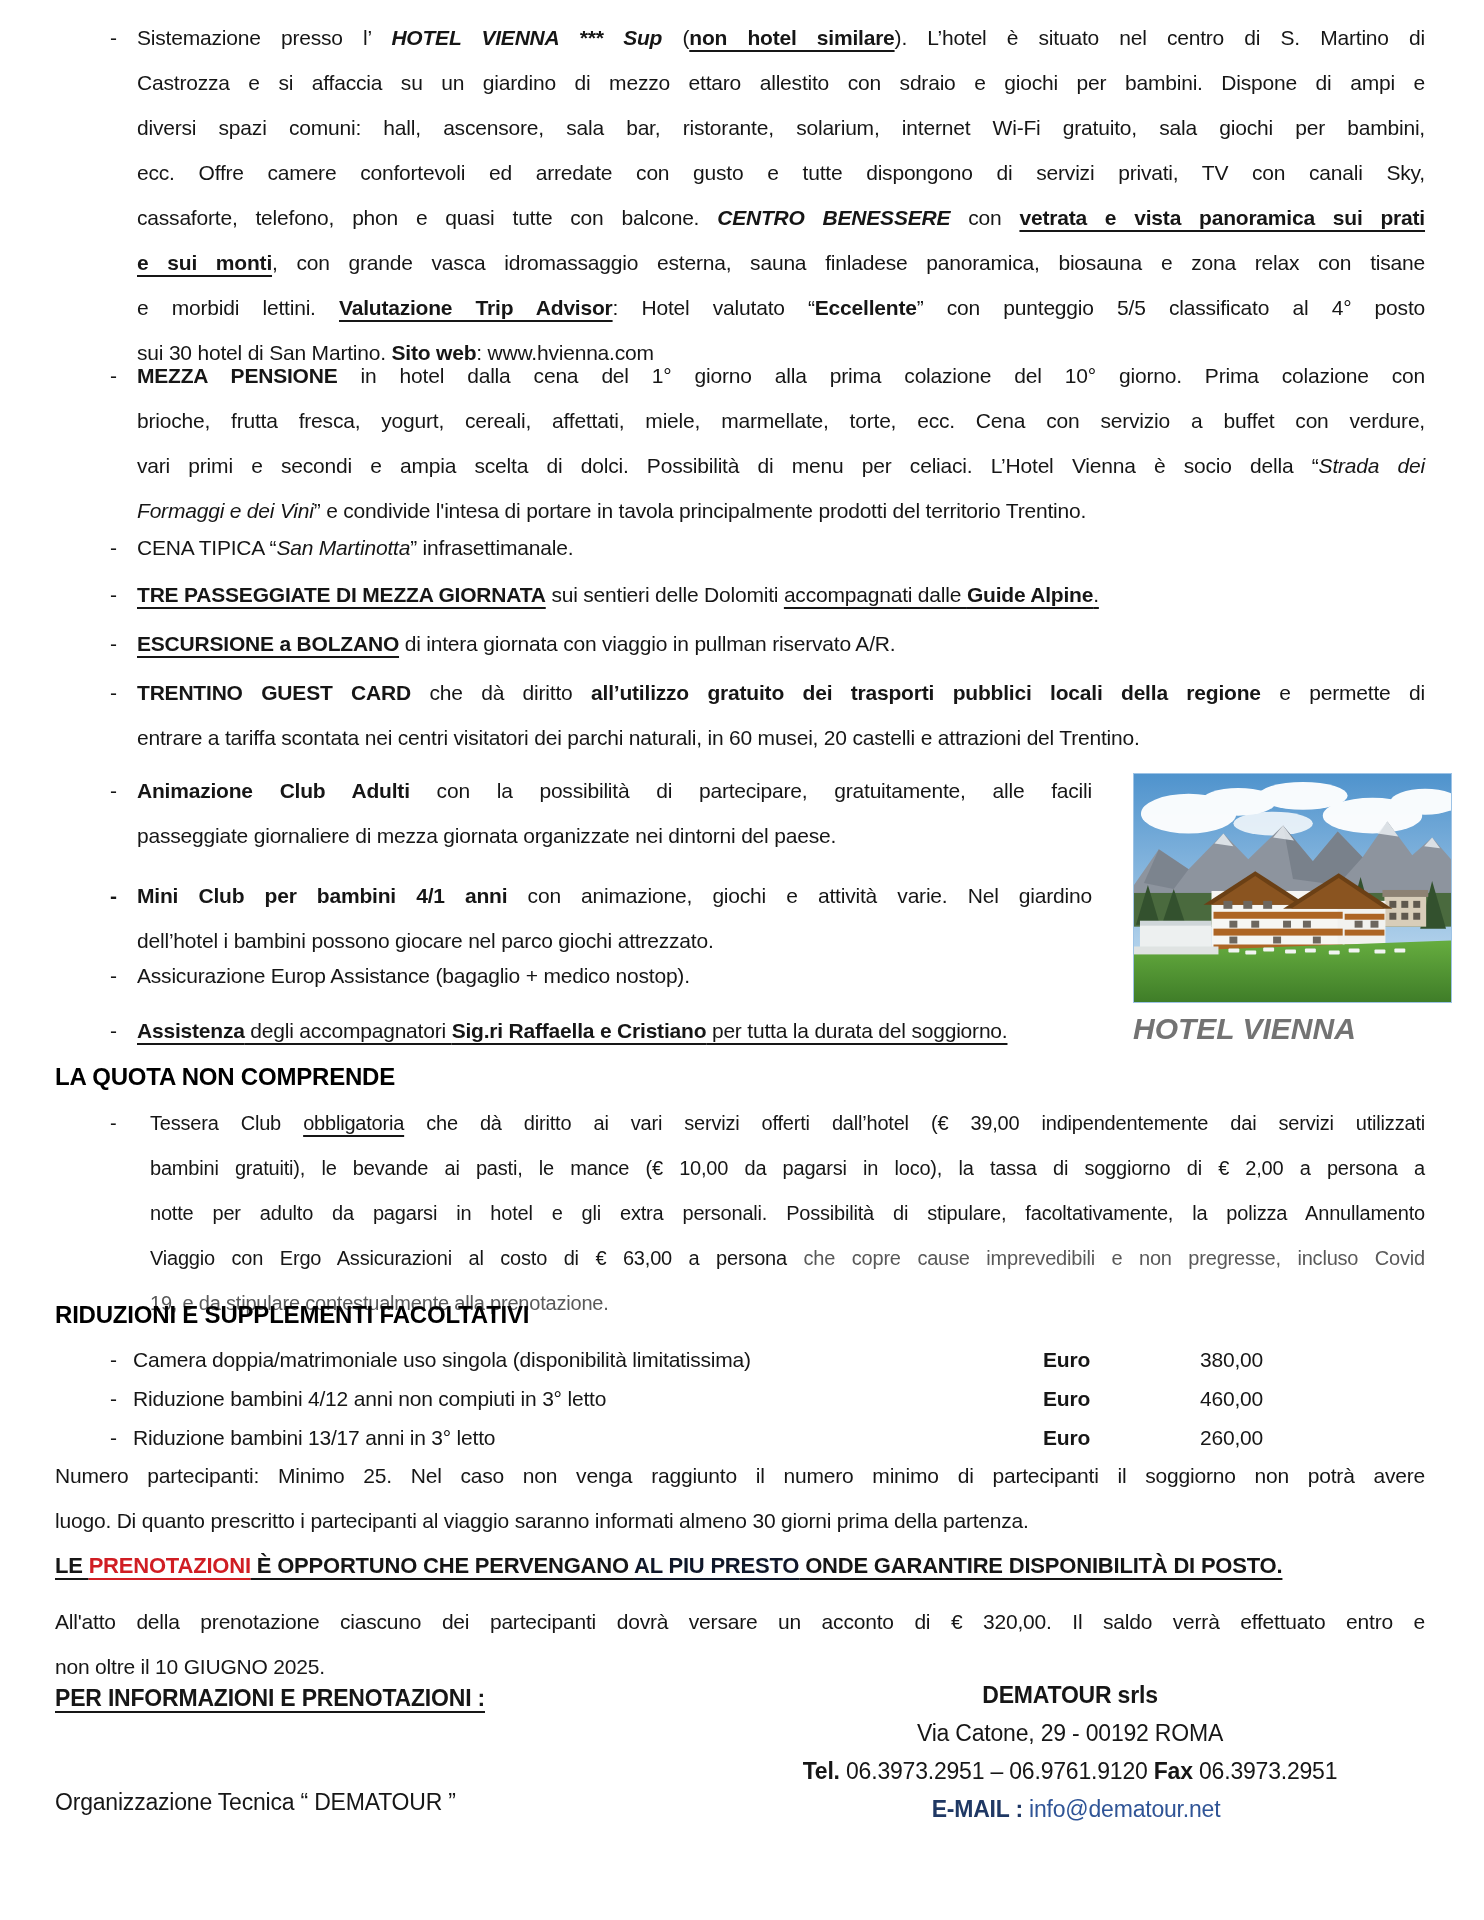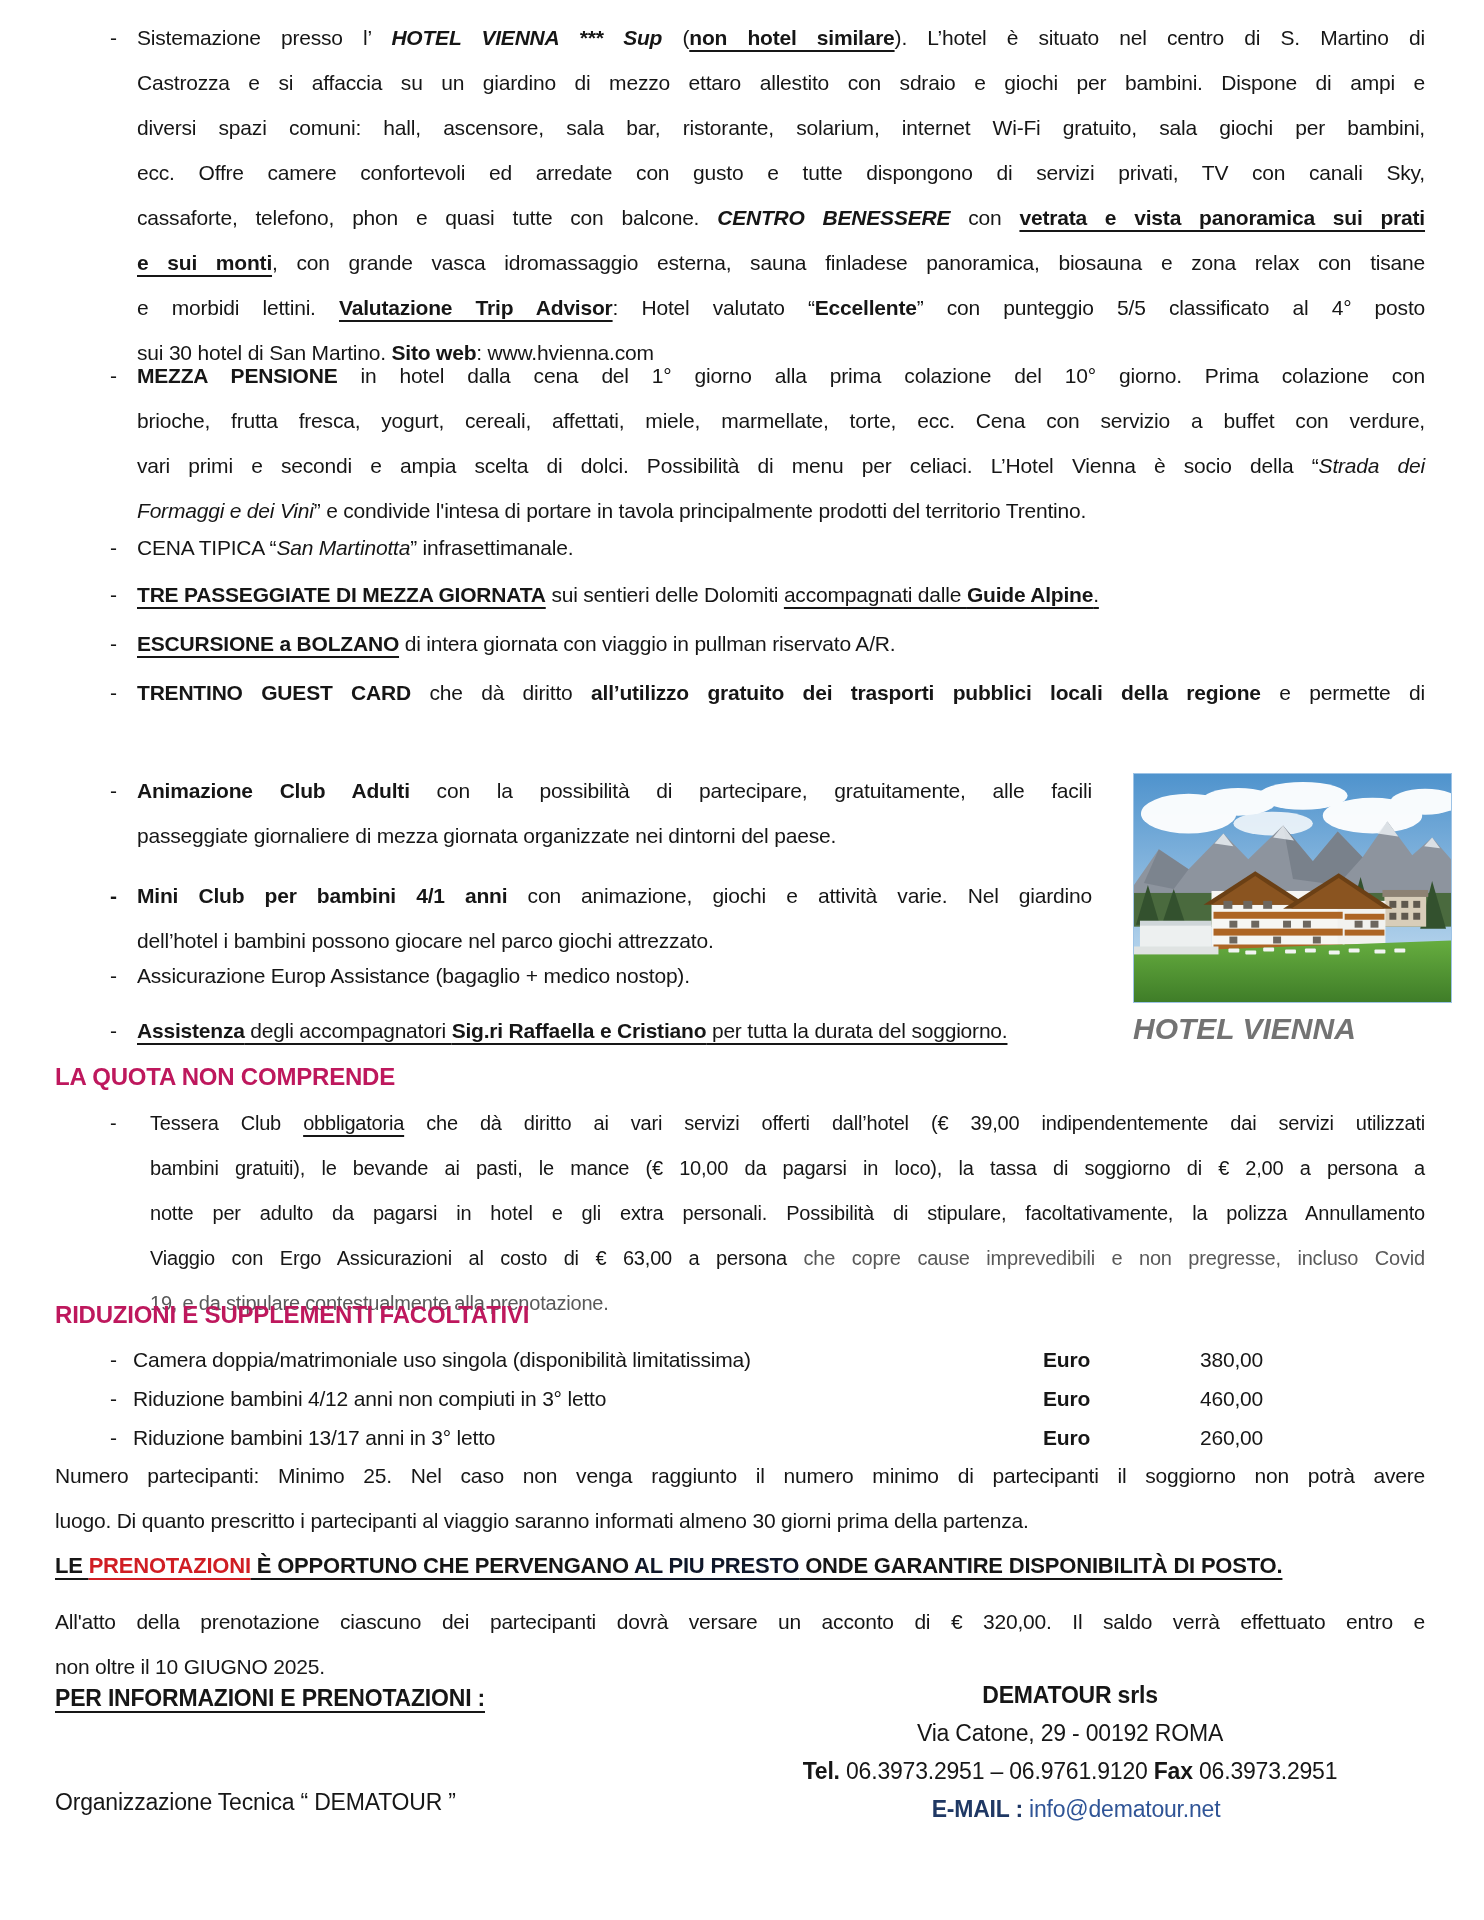--- a/index.html
+++ b/index.html
@@ -25,21 +25,21 @@
   .b{font-weight:700;}
   .i{font-style:italic;}
   .u{text-decoration:underline;text-decoration-thickness:2px;text-underline-offset:5px;}
   .grey{color:#595959;}
   #b7,#b8{width:955px;}
   #b10{width:1010px;}
   #quota-p{left:150px;width:1275px;font-size:20px;}
   #quota-p .dash{left:-40px;}
   .heading{
     position:absolute;left:55px;
-    font-weight:700;font-size:24px;color:#be185d;
+    font-weight:700;font-size:24px;color:#000000;
     letter-spacing:-0.2px;
   }
   .rid-row{
     position:absolute;left:133px;width:1292px;
     font-size:21px;line-height:39px;letter-spacing:-0.2px;
   }
   .rid-row .dash{position:absolute;left:-23px;top:0;}
   .rid-euro{position:absolute;left:910px;top:0;font-weight:bold;}
   .rid-amount{position:absolute;left:1067px;top:0;}
   #numero,#acconto{left:55px;width:1370px;}
@@ -97,20 +97,21 @@
       <span class="dash">-</span>
     </div>
 
   <div id="b5" class="para bullet" style="top:621px">
       <div class="line"><span class="b u">ESCURSIONE a BOLZANO</span><span> di intera giornata con viaggio in pullman riservato A/R.</span></div>
       <span class="dash">-</span>
     </div>
 
   <div id="b6" class="para bullet" style="top:670px">
       <div class="line just"><span class="b">TRENTINO GUEST CARD</span><span> che dà diritto </span><span class="b">all’utilizzo gratuito dei trasporti pubblici locali della regione</span><span> e permette di</span></div>
+      <div class="line"><span>entrare a tariffa scontata nei centri visitatori dei parchi naturali, in 60 musei, 20 castelli e attrazioni del Trentino.</span></div>
       <span class="dash">-</span>
     </div>
 
   <div id="b7" class="para bullet" style="top:768px">
       <div class="line just"><span class="b">Animazione Club Adulti</span><span> con la possibilità di partecipare, gratuitamente, alle facili</span></div>
       <div class="line"><span>passeggiate giornaliere di mezza giornata organizzate nei dintorni del paese.</span></div>
       <span class="dash">-</span>
     </div>
 
   <div id="b8" class="para bullet" style="top:873px">

